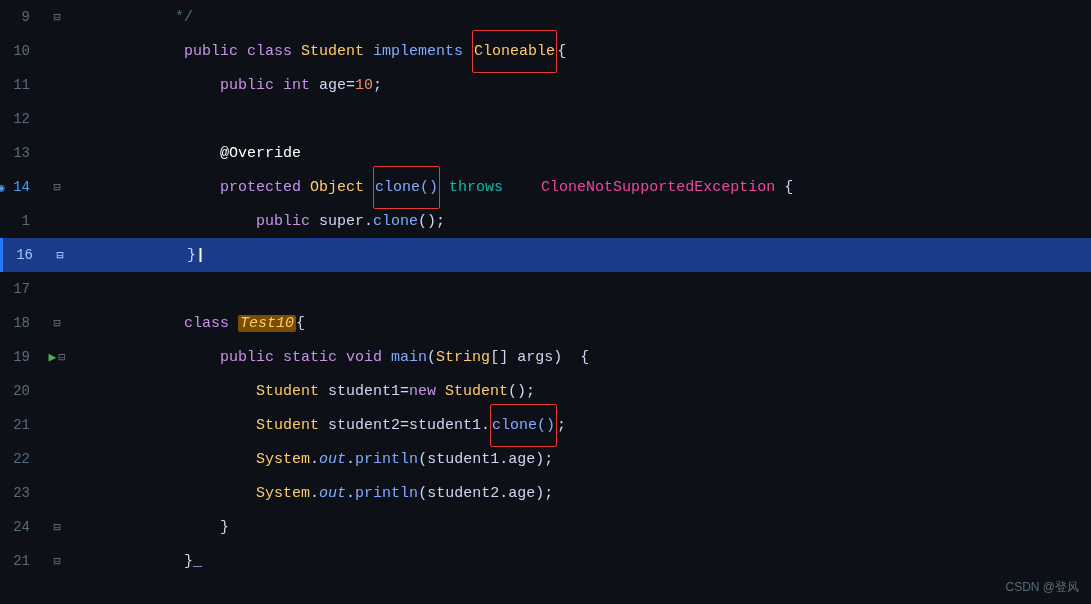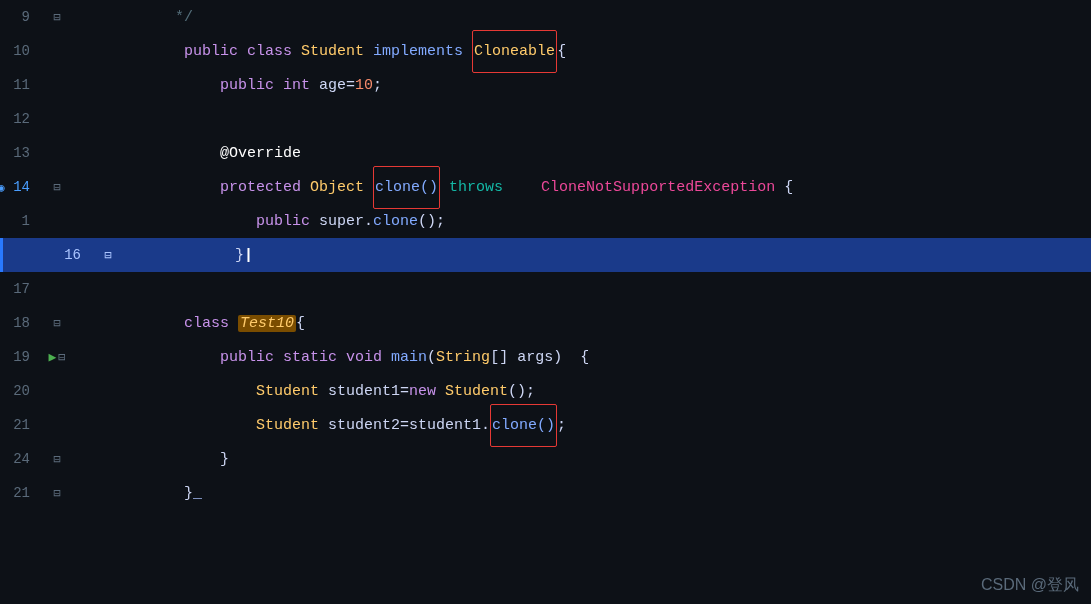--- a/index.html
+++ b/index.html
@@ -93,21 +93,21 @@
       background: #7a4d00;
       padding: 0 2px;
       border-radius: 2px;
       font-style: italic;
     }
     .csdn-watermark {
       position: absolute;
       bottom: 8px;
       right: 12px;
       color: #5a6a7a;
-      font-size: 16px;
+      font-size: 12px;
       font-family: Arial, sans-serif;
     }
     .line-number-col {
       display: flex;
       align-items: center;
       min-width: 72px;
     }
   </style>
 </head>
 <body>
@@ -182,21 +182,21 @@
     <div class="code-line">
       <div class="line-number-col">
         <div class="line-number">1</div>
         <div class="line-gutter"></div>
       </div>
       <div class="code-content">
         <span class="plain">            </span><span class="kw">public </span><span class="plain">super.</span><span class="method">clone</span><span class="punct">();</span>
       </div>
     </div>
 
-    <div class="code-line highlighted" style="background:#1a3a8a; border-left: 3px solid #2979ff; padding-left: 48px;">
+    <div class="code-line highlighted" style="background:#1a3a8a; border-left: 3px solid #2979ff;">
       <div class="line-number-col">
         <div class="line-number" style="color:#aac4ff;">16</div>
         <div class="line-gutter">
           <span class="fold-icon" style="color:#aac4ff;">⊟</span>
         </div>
       </div>
       <div class="code-content">
         <span class="plain">    </span><span class="punct">}</span><span style="color:#fff; font-weight:bold;">|</span>
       </div>
     </div>
@@ -247,21 +247,39 @@
     <div class="code-line">
       <div class="line-number-col">
         <div class="line-number">21</div>
         <div class="line-gutter"></div>
       </div>
       <div class="code-content">
         <span class="plain">            </span><span class="type">Student </span><span class="var-name">student2=student1.</span><span class="highlight-box"><span class="method">clone()</span></span><span class="punct">;</span>
       </div>
     </div>
 
-
+    <div class="code-line">
+      <div class="line-number-col">
+        <div class="line-number">22</div>
+        <div class="line-gutter"></div>
+      </div>
+      <div class="code-content">
+        <span class="plain">            </span><span class="type">System</span><span class="punct">.</span><span class="out-italic">out</span><span class="punct">.</span><span class="method">println</span><span class="punct">(student1.age);</span>
+      </div>
+    </div>
+
+    <div class="code-line">
+      <div class="line-number-col">
+        <div class="line-number">23</div>
+        <div class="line-gutter"></div>
+      </div>
+      <div class="code-content">
+        <span class="plain">            </span><span class="type">System</span><span class="punct">.</span><span class="out-italic">out</span><span class="punct">.</span><span class="method">println</span><span class="punct">(student2.age);</span>
+      </div>
+    </div>
 
     <div class="code-line">
       <div class="line-number-col">
         <div class="line-number">24</div>
         <div class="line-gutter">
           <span class="fold-icon">⊟</span>
         </div>
       </div>
       <div class="code-content">
         <span class="plain">        </span><span class="punct">}</span>

